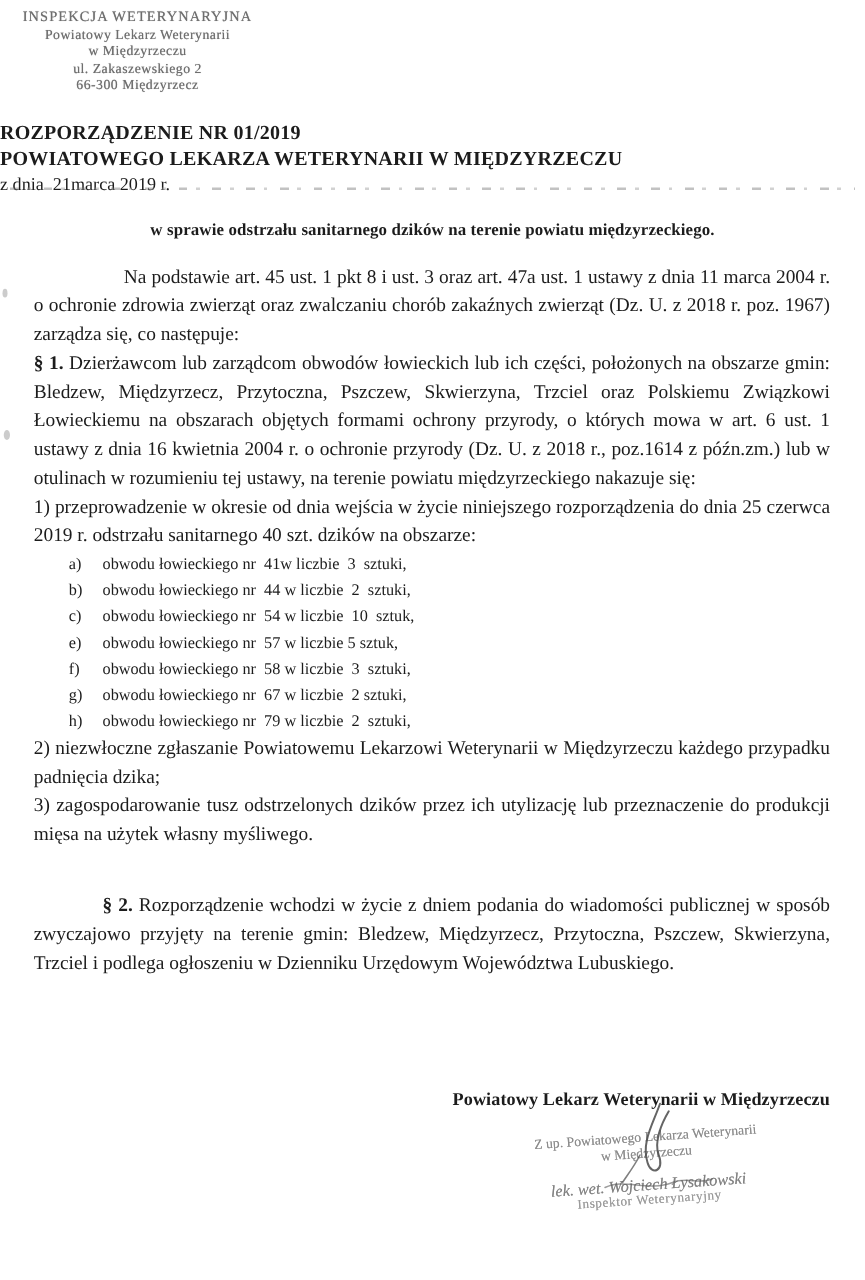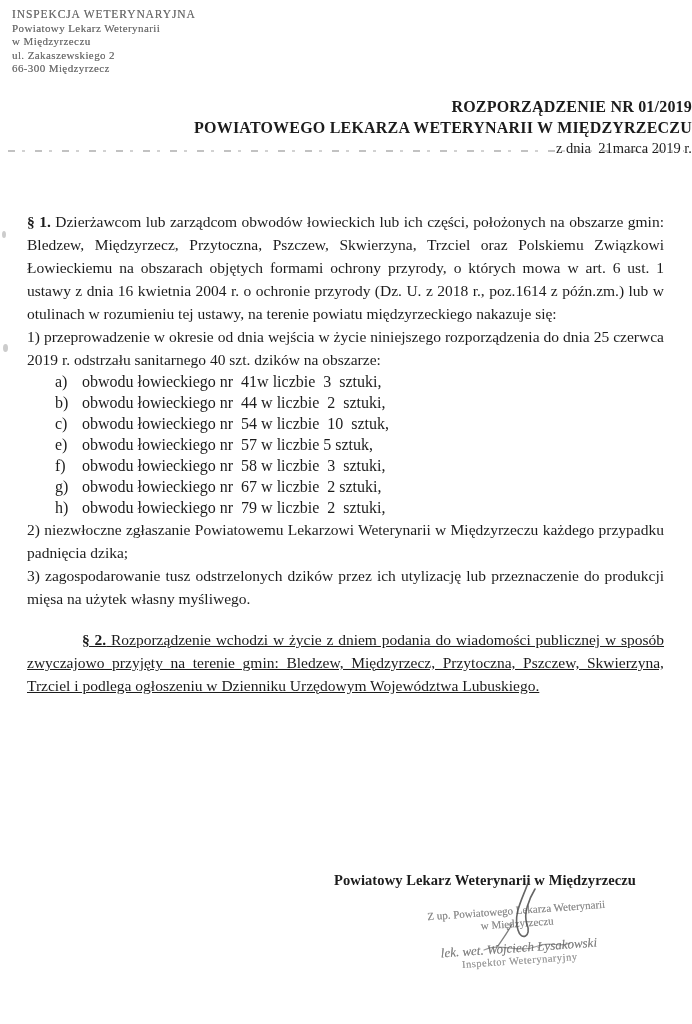--- a/index.html
+++ b/index.html
@@ -8,54 +8,54 @@
     background:#f7f7f5;
     font-family:"Liberation Serif","DejaVu Serif",serif;
     color:#1c1c1c;
     position:relative;overflow:hidden;
   }
   .page{position:absolute;inset:0;background:#ffffff;}
 
   
   .letterhead{
     position:absolute;top:8px;left:12px;width:196px;
-    color:#6e6e6e;
+    text-align:center;color:#6e6e6e;
     font-size:11px;line-height:13.5px;letter-spacing:.4px;
     text-shadow:0 0 .6px #8a8a8a;
   }
   .letterhead .lh-org{font-size:11.5px;letter-spacing:.9px;}
 
   
-  .title-block{position:absolute;top:96px;left:0;right:0;text-align:right;margin-left:20px;}
+  .title-block{position:absolute;top:96px;left:0;right:0;text-align:left;}
   .title-line{font-weight:bold;font-size:16px;line-height:21px;letter-spacing:.2px;}
   .date-line{font-size:14.5px;line-height:20px;white-space:pre-wrap;}
 
   
   .artifact-line{
     position:absolute;top:150px;left:8px;right:8px;height:2px;opacity:.45;
     background:repeating-linear-gradient(90deg,#777 0 7px,transparent 7px 14px,#9a9a9a 14px 17px,transparent 17px 27px);
   }
 
   .subject{position:absolute;top:176px;left:0;right:0;text-align:center;
     font-weight:bold;font-size:13.5px;letter-spacing:.1px;}
 
   
   .body-text{position:absolute;top:210px;left:27px;width:637px;
     font-size:15.5px;line-height:23px;text-align:justify;}
   .para{margin:0;}
   .para-intro{text-indent:72px;}
   .bold{font-weight:bold;}
   .district-list{margin:0;padding:0 0 0 28px;list-style:none;}
-  .district-row{line-height:21px;font-size:16px;}
+  .district-row{line-height:21px;font-size:13px;}
   .district-letter{display:inline-block;width:27px;}
   .district-text{white-space:pre-wrap;}
-  .para2{margin-top:18px;text-indent:55px;text-decoration:underline;}
+  .para2{margin-top:34px;text-indent:55px;}
 
   
-  .sig-title{position:absolute;top:872px;right:56px;
+  .sig-title{position:absolute;top:872px;right:28px;
     font-weight:bold;font-size:14.5px;letter-spacing:.1px;}
   .stamp{position:absolute;top:904px;left:396px;width:244px;text-align:center;
     color:#8d8d8d;transform:rotate(-4deg);text-shadow:0 0 .5px #a5a5a5;}
   .stamp-l1{font-size:11px;line-height:13px;}
   .stamp-l2{font-size:11px;line-height:13px;}
   .stamp-name{font-size:13px;font-style:italic;line-height:15px;margin-top:10px;color:#828282;}
   .stamp-role{font-size:10.5px;line-height:12px;color:#9c9c9c;letter-spacing:.5px;}
   .signature-svg{position:absolute;top:880px;left:468px;width:110px;height:90px;}
 
   
@@ -77,22 +77,24 @@
   </div>
 
   <div class="title-block">
     <div class="title-line">ROZPORZĄDZENIE NR 01/2019</div>
     <div class="title-line">POWIATOWEGO LEKARZA WETERYNARII W MIĘDZYRZECZU</div>
     <div class="date-line">z dnia  21marca 2019 r.</div>
   </div>
 
   <div class="artifact-line"></div>
 
+  <div class="subject">w sprawie odstrzału sanitarnego dzików na terenie powiatu międzyrzeckiego.</div>
 
   <div class="body-text">
+    <p class="para para-intro">Na podstawie art. 45 ust. 1 pkt 8 i ust. 3 oraz art. 47a ust. 1 ustawy z dnia 11 marca 2004 r. o ochronie zdrowia zwierząt oraz zwalczaniu chorób zakaźnych zwierząt (Dz. U. z 2018 r. poz. 1967) zarządza się, co następuje:</p>
     <p class="para"><span class="bold">§ 1.</span><span> Dzierżawcom lub zarządcom obwodów łowieckich lub ich części, położonych na obszarze gmin: Bledzew, Międzyrzecz, Przytoczna, Pszczew, Skwierzyna, Trzciel oraz Polskiemu Związkowi Łowieckiemu na obszarach objętych formami ochrony przyrody, o których mowa w art. 6 ust. 1 ustawy z dnia 16 kwietnia 2004 r. o ochronie przyrody (Dz. U. z 2018 r., poz.1614 z późn.zm.) lub w otulinach w rozumieniu tej ustawy, na terenie powiatu międzyrzeckiego nakazuje się:</span></p>
     <p class="para">1) przeprowadzenie w okresie od dnia wejścia w życie niniejszego rozporządzenia do dnia 25 czerwca  2019 r. odstrzału sanitarnego 40 szt. dzików na obszarze:</p>
 
     <ul class="district-list">
       <li class="district-row"><span class="district-letter">a)</span><span class="district-text">obwodu łowieckiego nr  41w liczbie  3  sztuki,</span></li>
       <li class="district-row"><span class="district-letter">b)</span><span class="district-text">obwodu łowieckiego nr  44 w liczbie  2  sztuki,</span></li>
       <li class="district-row"><span class="district-letter">c)</span><span class="district-text">obwodu łowieckiego nr  54 w liczbie  10  sztuk,</span></li>
       <li class="district-row"><span class="district-letter">e)</span><span class="district-text">obwodu łowieckiego nr  57 w liczbie 5 sztuk,</span></li>
       <li class="district-row"><span class="district-letter">f)</span><span class="district-text">obwodu łowieckiego nr  58 w liczbie  3  sztuki,</span></li>
       <li class="district-row"><span class="district-letter">g)</span><span class="district-text">obwodu łowieckiego nr  67 w liczbie  2 sztuki,</span></li>

